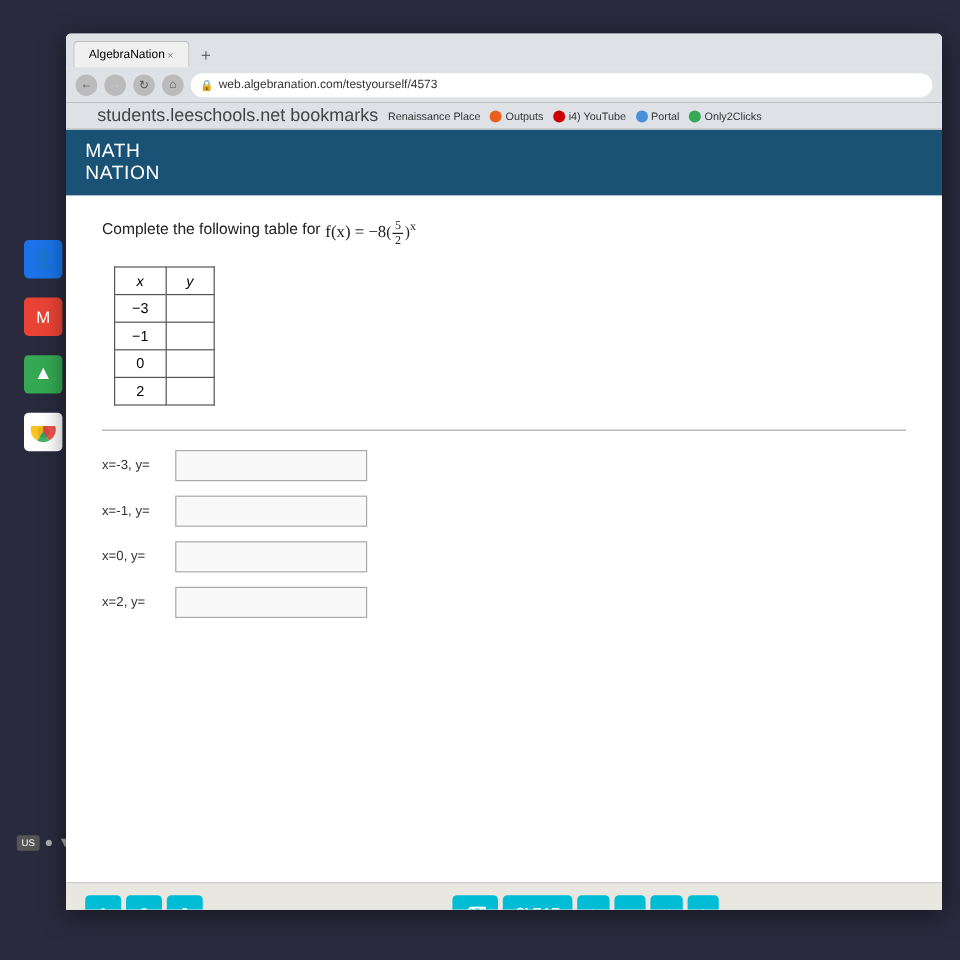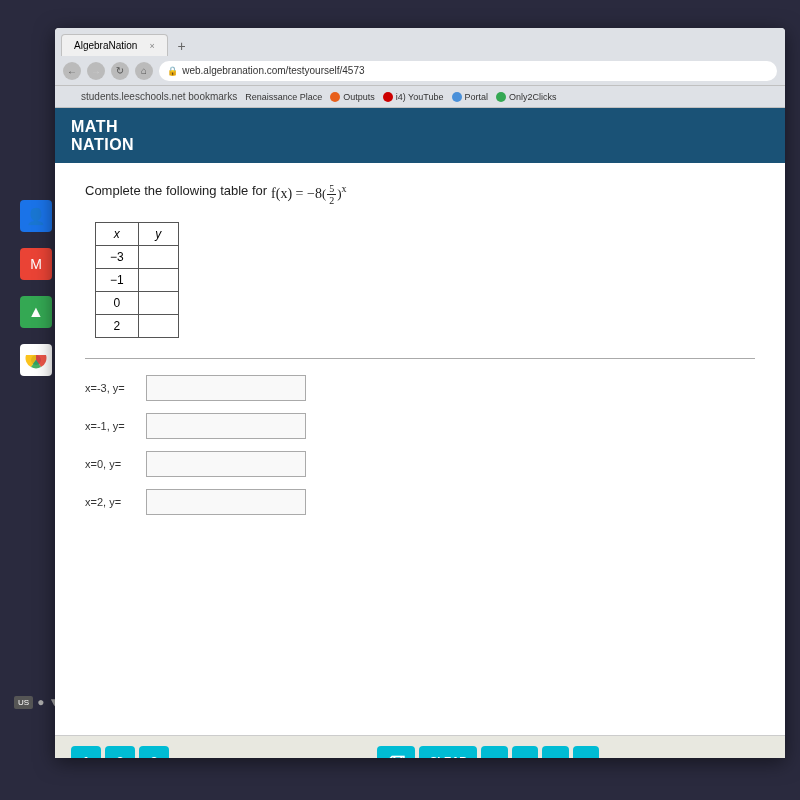--- a/index.html
+++ b/index.html
@@ -120,21 +120,21 @@
 
     
     .math-nation-header {
       background: #1a5276;
       padding: 10px 16px;
       display: flex;
       align-items: center;
     }
 
     .math-nation-logo {
-      font-weight: 700;
+      font-weight: 400;
       font-size: 16px;
       color: white;
       line-height: 1.1;
       letter-spacing: 0.5px;
     }
 
     
     .main-content {
       background: white;
       flex: 1;
@@ -351,21 +351,21 @@
     }
 
     .tab {
       background: #f0f0f0;
       height: 22px;
       padding: 0 12px;
       font-size: 10px;
       display: flex;
       align-items: center;
       border-radius: 4px 4px 0 0;
-      gap: 12px;
+      gap: 2px;
       border: 1px solid #c0c0c0;
       border-bottom: none;
     }
 
     .tab-close {
       font-size: 9px;
       color: #888;
       cursor: pointer;
     }
 
@@ -424,21 +424,21 @@
       <div class="browser-nav-btn">↻</div>
       <div class="browser-nav-btn">⌂</div>
       <div class="address-bar">
         <span class="lock-icon">🔒</span>
         <span>web.algebranation.com/testyourself/4573</span>
       </div>
     </div>
 
     <div class="bookmarks-bar">
       <div class="bookmark-item">
-        <span style="font-size:10px;color:#444;padding-left:20px;">students.leeschools.net bookmarks</span>
+        <span style="font-size:15px;color:#444;padding-left:20px;">students.leeschools.net bookmarks</span>
       </div>
       <div class="bookmark-item">
         <span>Renaissance Place</span>
       </div>
       <div class="bookmark-item">
         <div class="bookmark-dot orange"></div>
         <span>Outputs</span>
       </div>
       <div class="bookmark-item">
         <div class="bookmark-dot red"></div>

